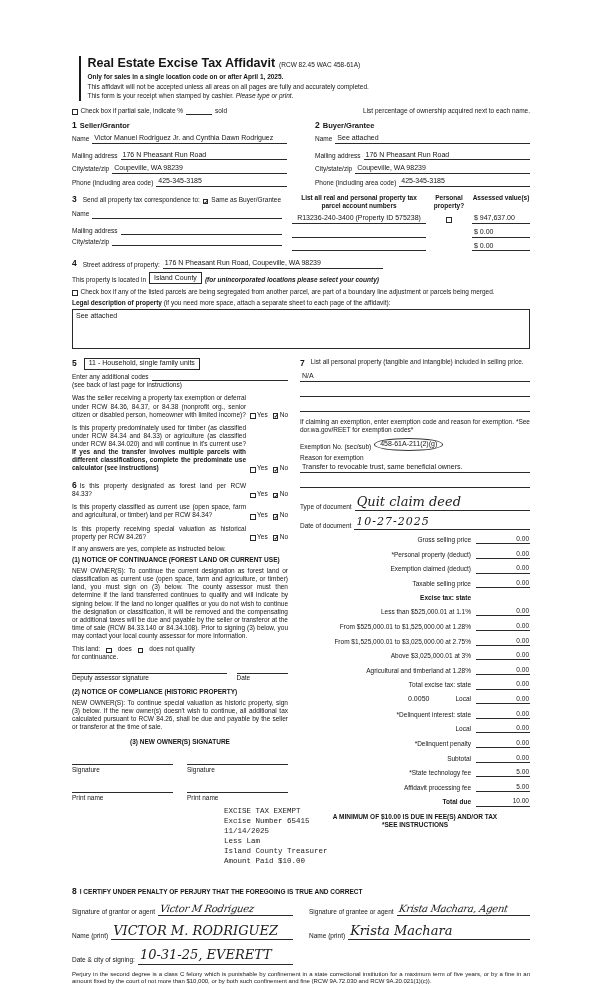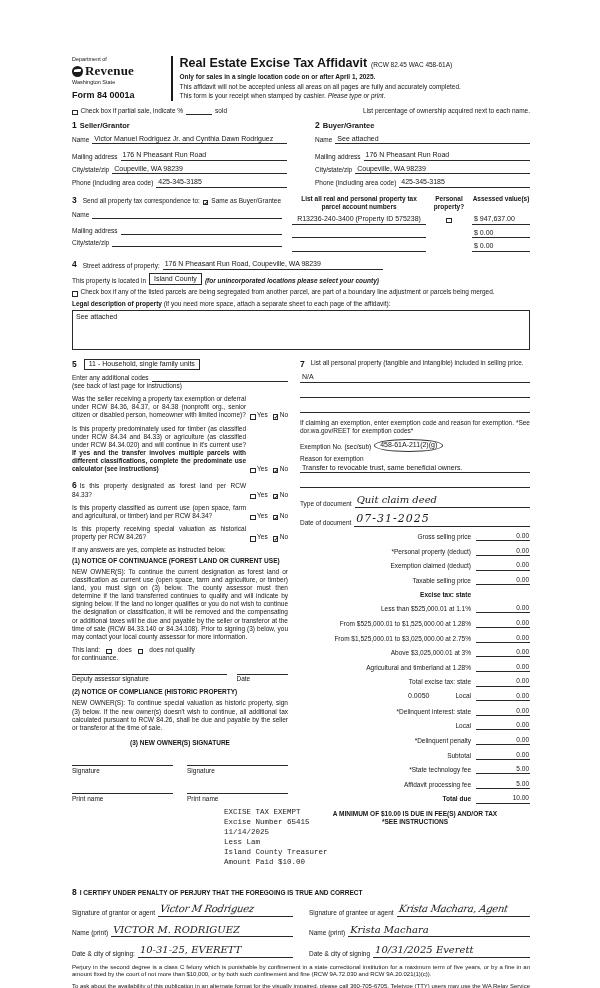--- a/index.html
+++ b/index.html
@@ -68,46 +68,37 @@
   .sig2 { display:flex; gap:14px; margin-top:10px; }
   .sig2 > div { flex:1; border-bottom:0.8px solid #2a2a2a; min-height:9px; }
   .sig2lbl { display:flex; gap:14px; margin-top:1px; }
   .sig2lbl > div { flex:1; }
   
   .mrow { display:flex; align-items:flex-end; margin-top:5.5px; }
   .mlabel { flex:1; text-align:right; padding-right:5px; white-space:nowrap; }
   .mval { flex:0 0 54px; border-bottom:0.8px solid #2a2a2a; text-align:right; min-height:8px; padding-right:1px; }
   .mval.noline { border-bottom:none; }
   
-  .hw { font-family:"DejaVu Serif", serif; font-style:italic; color:#1c1c1c; font-size:10px; }
+  .hw { font-family:"DejaVu Serif", serif; font-style:italic; color:#1c1c1c; font-size:13px; }
   .hw.big { font-size:11px; letter-spacing:1px; }
   .hw.scrawl { font-size:10px; transform:skewX(-10deg); display:inline-block; letter-spacing:-0.3px; }
   .oval { border:1px solid #333; border-radius:50%; padding:1px 5px; display:inline-block; }
   .stamp { position:absolute; left:152px; top:448px; width:140px; text-align:left;
            font-family:"Liberation Mono", monospace; font-size:7.5px; line-height:10px; color:#222; }
   
   .sec8 { margin-top:8px; }
   .sec8grid { display:grid; grid-template-columns:1fr 1fr; column-gap:16px; }
   .legaltxt { margin-top:6px; text-align:justify; font-size:6px; }
 </style>
 </head>
 <body>
 
 <div class="page">
 
   <div class="hdr">
-    <div class="hdr-left">
-      <div class="dept-small">Department of</div>
-      <div class="brand-row">
-        <span class="logo"></span>
-        <span class="brand">Revenue</span>
-      </div>
-      <div class="dept-small">Washington State</div>
-      <div class="form-no">Form 84 0001a</div>
-    </div>
     <div class="hdr-rule"></div>
     <div class="hdr-right">
       <div class="title-row">
         <span class="title">Real Estate Excise Tax Affidavit</span>
         <span class="title-rcw">(RCW 82.45 WAC 458-61A)</span>
       </div>
       <div class="note b">Only for sales in a single location code on or after April 1, 2025.</div>
       <div class="note">This affidavit will not be accepted unless all areas on all pages are fully and accurately completed.</div>
       <div class="note"><span>This form is your receipt when stamped by cashier. </span><span class="i">Please type or print.</span></div>
     </div>
@@ -377,21 +368,21 @@
         </div>
       <div class="fld" style="margin-top:7px;">
           <span class="ul"></span>
         </div>
       <div class="fld" style="margin-top:6px;">
         <span class="lbl">Type of document</span>
         <span class="ul"><span class="hw">Quit claim deed</span></span>
       </div>
       <div class="fld" style="margin-top:4px;">
         <span class="lbl">Date of document</span>
-        <span class="ul"><span class="hw big">07-31-2025</span></span>
+        <span class="ul"><span class="hw big">10-27-2025</span></span>
       </div>
 
       <div class="mrow">
           <span class="mlabel">Gross selling price</span>
           <span class="mval"><span>0.00</span></span>
         </div>
       <div class="mrow">
           <span class="mlabel">*Personal property (deduct)</span>
           <span class="mval"><span>0.00</span></span>
         </div>
@@ -493,23 +484,19 @@
         <span class="ul"><span class="hw">VICTOR M. RODRIGUEZ</span></span>
       </div>
       <div class="fld" style="margin-top:7px;">
         <span class="lbl">Name (print)</span>
         <span class="ul"><span class="hw">Krista Machara</span></span>
       </div>
       <div class="fld" style="margin-top:7px;">
         <span class="lbl">Date &amp; city of signing:</span>
         <span class="ul"><span class="hw">10-31-25,  EVERETT</span></span>
       </div>
-      <div class="fld" style="margin-top:7px;">
-        <span class="lbl">Date &amp; city of signing</span>
-        <span class="ul"><span class="hw">10/31/2025  Everett</span></span>
-      </div>
     </div>
   </div>
 
   <div class="legaltxt">Perjury in the second degree is a class C felony which is punishable by confinement in a state correctional institution for a maximum term of five years, or by a fine in an amount fixed by the court of not more than $10,000, or by both such confinement and fine (RCW 9A.72.030 and RCW 9A.20.021(1)(c)).</div>
   <div class="legaltxt" style="margin-top:4px;">To ask about the availability of this publication in an alternate format for the visually impaired, please call 360-705-6705. Teletype (TTY) users may use the WA Relay Service by calling 711.</div>
 
 </div>
 
 </body></html>

